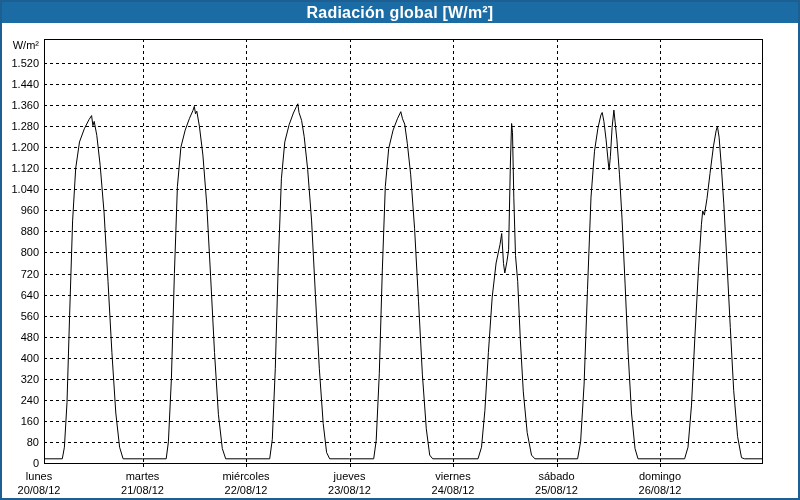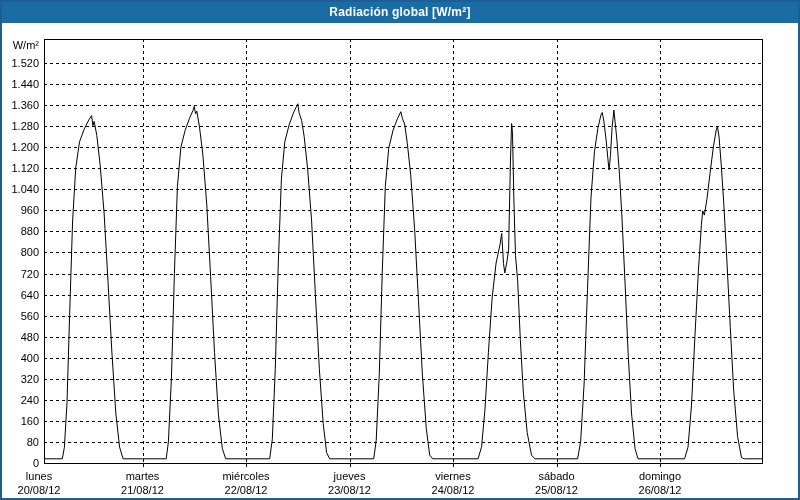--- a/index.html
+++ b/index.html
@@ -9,21 +9,21 @@
     box-sizing:border-box;
     background:#ffffff;
     border:2px solid #1D5F92;
     font-family:"Liberation Sans","DejaVu Sans",sans-serif;
     overflow:hidden;
   }
   .titlebar{
     height:21px;
     background:#1B6CA4;
     color:#ffffff;
-    font-size:12px;
+    font-size:16px;
     font-weight:bold;
     text-align:center;
     line-height:21px;
     letter-spacing:0.2px;
   }
   .chartwrap{position:absolute;left:0;top:21px;width:796px;height:475px;}
   svg{display:block;}
   text{font-family:"Liberation Sans","DejaVu Sans",sans-serif;}
 </style>
 </head>

